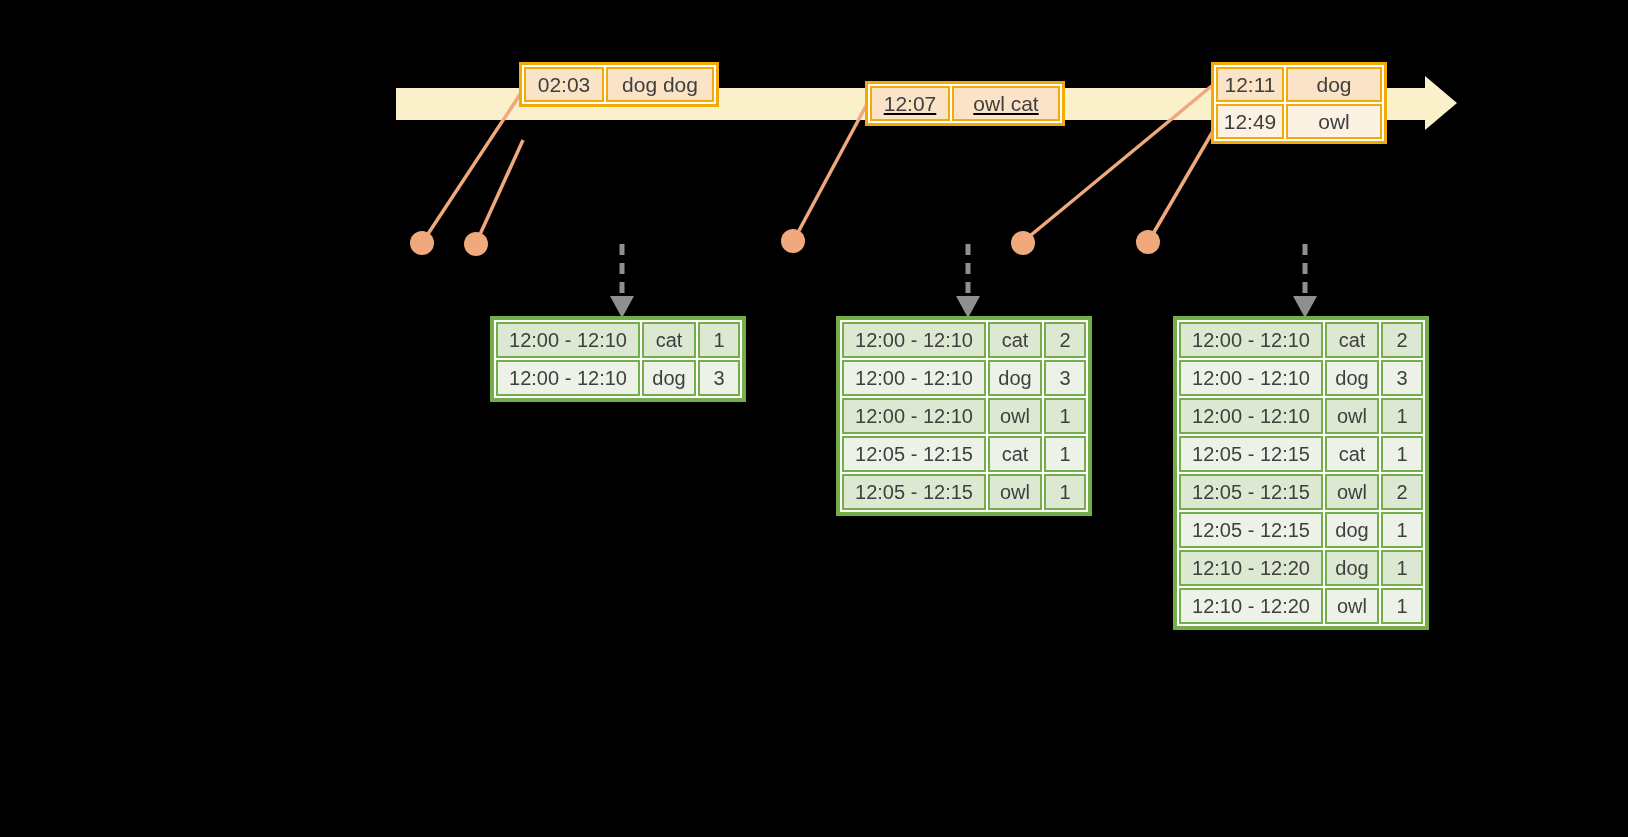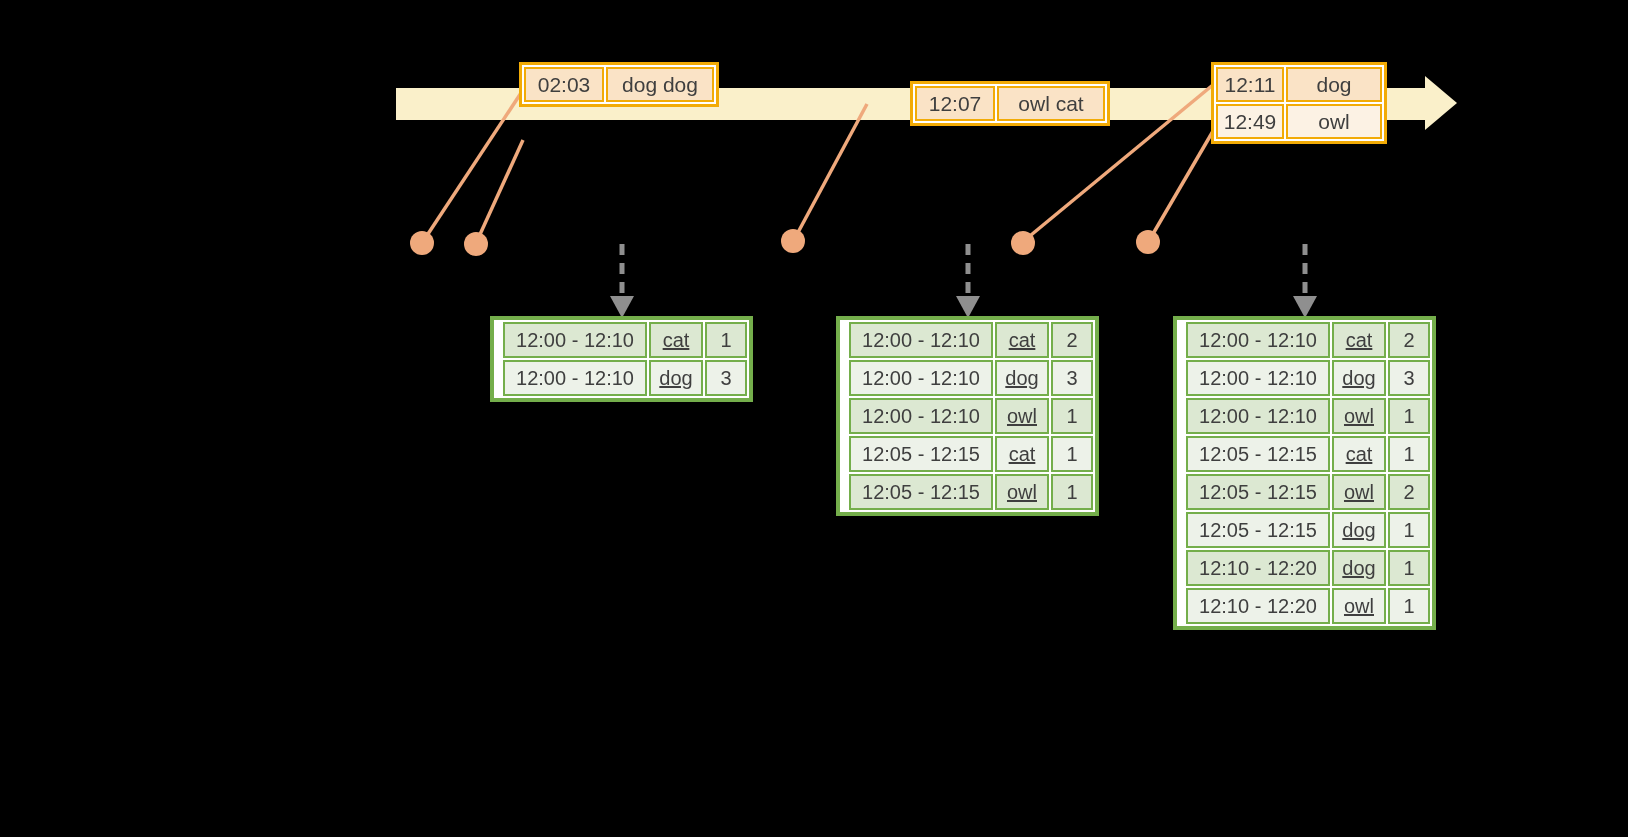--- a/index.html
+++ b/index.html
@@ -44,30 +44,30 @@
 
   .event-table{border:3px solid var(--event-border);}
   .event-table td{border:2px solid var(--event-border);}
   .event-table tr:nth-child(odd) td{background:var(--event-row-a);}
   .event-table tr:nth-child(even) td{background:var(--event-row-b);}
   .event-table td:first-child{width:76px;}
   .event-table td:last-child{width:104px;}
   .event-table.narrow td:first-child{width:64px;}
   .event-table.narrow td:last-child{width:92px;}
 
-  .result-table{border:4px solid var(--result-border);padding-left:7px;}
+  .result-table{border:4px solid var(--result-border);}
   .result-table td{border:2px solid var(--result-border);font-size:20px;height:32px;}
   .result-table tr:nth-child(odd) td{background:var(--result-row-a);}
   .result-table tr:nth-child(even) td{background:var(--result-row-b);}
   .result-table td:nth-child(1){width:140px;}
-  .result-table td:nth-child(2){width:50px;text-decoration:underline;}
+  .result-table td:nth-child(2){width:50px;}
   .result-table td:nth-child(3){width:38px;}
 
   #event-t1{left:519px;top:62px;}
-  #event-t2{left:910px;top:81px;}
+  #event-t2{left:865px;top:81px;text-decoration:underline;}
   #event-t3{left:1211px;top:62px;}
   #result-t1{left:490px;top:316px;}
   #result-t2{left:836px;top:316px;}
   #result-t3{left:1173px;top:316px;}
 </style>
 </head>
 <body>
 
 <svg id="diagram-canvas" width="1628" height="837" viewBox="0 0 1628 837">
 

